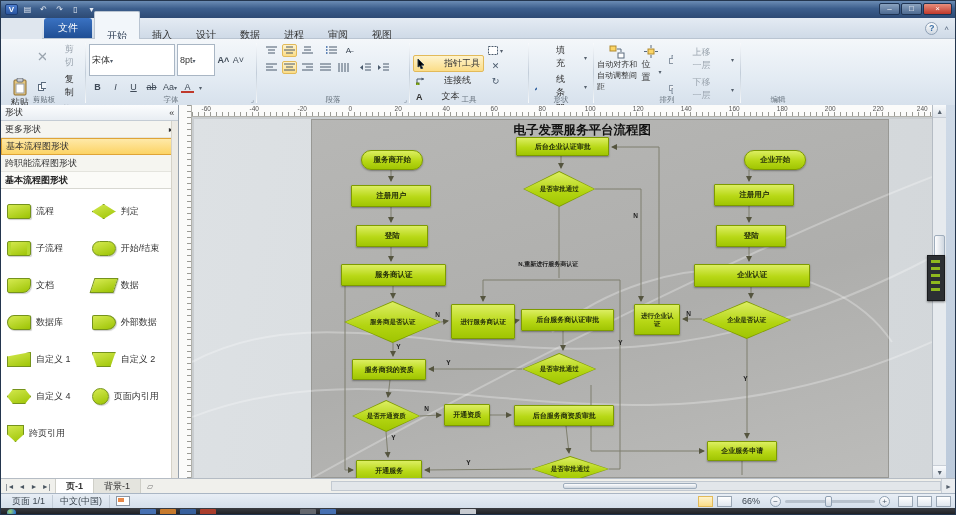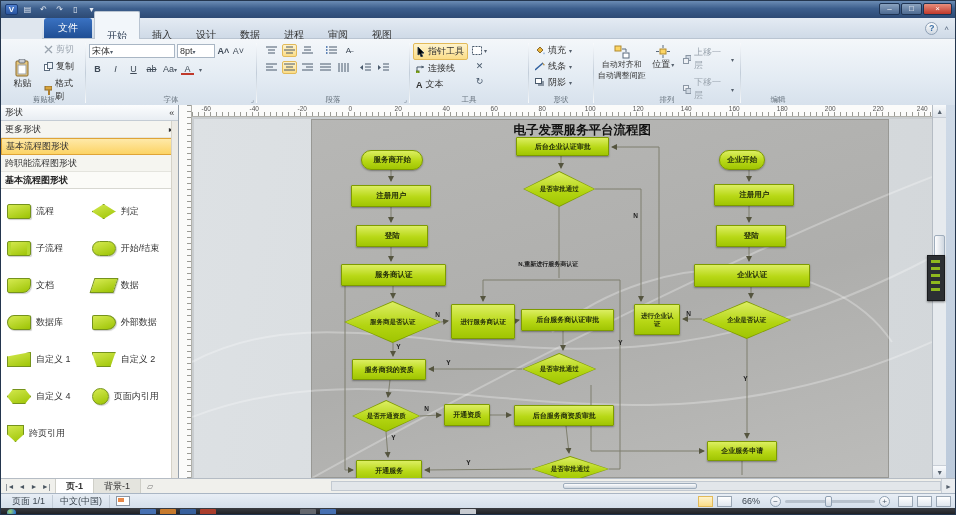--- a/index.html
+++ b/index.html
@@ -25,26 +25,26 @@
   .helpq { width:13px; height:13px; border-radius:50%; background:linear-gradient(#fdfdfd,#cfd8e2); border:1px solid #8ea0b5; color:#3a6ea5; font-size:9px; font-weight:bold; text-align:center; line-height:11px; }
   .chev { font-size:8px; color:#5a6b80; }
 
   
   .ribbon { height:66px; background:linear-gradient(#f4f7fa,#e3ebf3 60%,#d7e1ec); display:flex; align-items:stretch; padding:2px 0 0 2px; position:relative; }
   .rgroup { position:relative; display:flex; flex-direction:column; padding:1px 3px 11px; }
   .gsep { width:1px; background:linear-gradient(#f8fafc,#c2cdd9,#f8fafc); margin:2px 0; }
   .glabel { position:absolute; bottom:0; left:0; right:0; text-align:center; font-size:7.5px; color:#68747f; }
   .grow { display:flex; align-items:center; gap:2px; }
   .ricon { display:inline-block; width:13px; height:12px; text-align:center; font-size:9px; line-height:12px; color:#3f4a57; }
-  .rbtn { display:flex; align-items:center; gap:3px; font-size:9px; color:#333; padding:1px 3px; border-radius:2px; }
-  .rbtn.hl { background:linear-gradient(#fef3cd,#fbdd87); border:1px solid #e2ba5a; }
+  .rbtn { display:flex; align-items:center; gap:19px; font-size:9px; color:#333; padding:1px 3px; border-radius:2px; }
+  .rbtn.hl { background:linear-gradient(#fef3cd,#fbdd87); border:1px solid #e2ba5a;margin-top:12px; }
   .rbtn.dis { color:#9aa4ae; }
   .minicaret { font-size:6px; color:#55606c; }
   .bigbtn { width:36px; display:flex; flex-direction:column; align-items:center; font-size:9px; color:#333; padding-top:2px; }
-  .combo { background:#fff; border:1px solid #a9b6c4; font-size:9px; color:#333; padding:0 2px; height:14px; display:flex; align-items:center; justify-content:flex-start; }
+  .combo { background:#fff; border:1px solid #a9b6c4; font-size:9px; color:#333; padding:0 2px; height:32px; display:flex; align-items:center; justify-content:flex-start; }
   .albtn { width:15px; height:13px; display:flex; align-items:center; justify-content:center; border-radius:2px; }
   .albtn.hl { background:linear-gradient(#fef3cd,#fbdd87); border:1px solid #e2ba5a; }
   svg.li { display:block; }
   .dlg { position:absolute; right:2px; bottom:1px; font-size:7px; color:#7c8896; }
 
   
   .main { display:flex; height:373px; }
   
   .spanel { width:180px; background:#fff; border-right:1px solid #95a0ac; display:flex; flex-direction:column; font-size:9px; position:relative; }
   .sp-h { height:16px; background:linear-gradient(#fcfdfe,#e8edf2); border-bottom:1px solid #c4ccd4; display:flex; align-items:center; justify-content:space-between; padding:0 4px; color:#333; }
@@ -594,21 +594,21 @@
         <div class="node f7" style="left:252px;top:287px;width:46px;height:22px">开通资质</div>
         <div class="node f7" style="left:322px;top:288px;width:100px;height:21px">后台服务商资质审批</div>
         <div class="dmo" style="left:339px;top:339px;width:78px;height:26px">
             <div class="dmi">是否审批通过</div>
           </div>
         <div class="node f7" style="left:164px;top:343px;width:66px;height:21px">开通服务</div>
         <div class="node f7" style="left:324px;top:20px;width:93px;height:19px">后台企业认证审批</div>
         <div class="dmo" style="left:331px;top:54px;width:72px;height:36px">
             <div class="dmi">是否审批通过</div>
           </div>
-        <div class="node oval" style="left:527px;top:33px;width:46px;height:20px">企业开始</div>
+        <div class="node oval" style="left:552px;top:33px;width:62px;height:20px">企业开始</div>
         <div class="node" style="left:522px;top:67px;width:80px;height:22px">注册用户</div>
         <div class="node" style="left:524px;top:108px;width:70px;height:22px">登陆</div>
         <div class="node" style="left:502px;top:147px;width:116px;height:23px">企业认证</div>
         <div class="dmo" style="left:510px;top:184px;width:89px;height:38px">
             <div class="dmi">企业是否认证</div>
           </div>
         <div class="node f65" style="left:442px;top:187px;width:46px;height:31px;padding:0 4px">进行企业认证</div>
         <div class="node f7" style="left:515px;top:324px;width:70px;height:20px">企业服务申请</div>
 
         <div class="elab" style="left:243px;top:194px">N</div>

